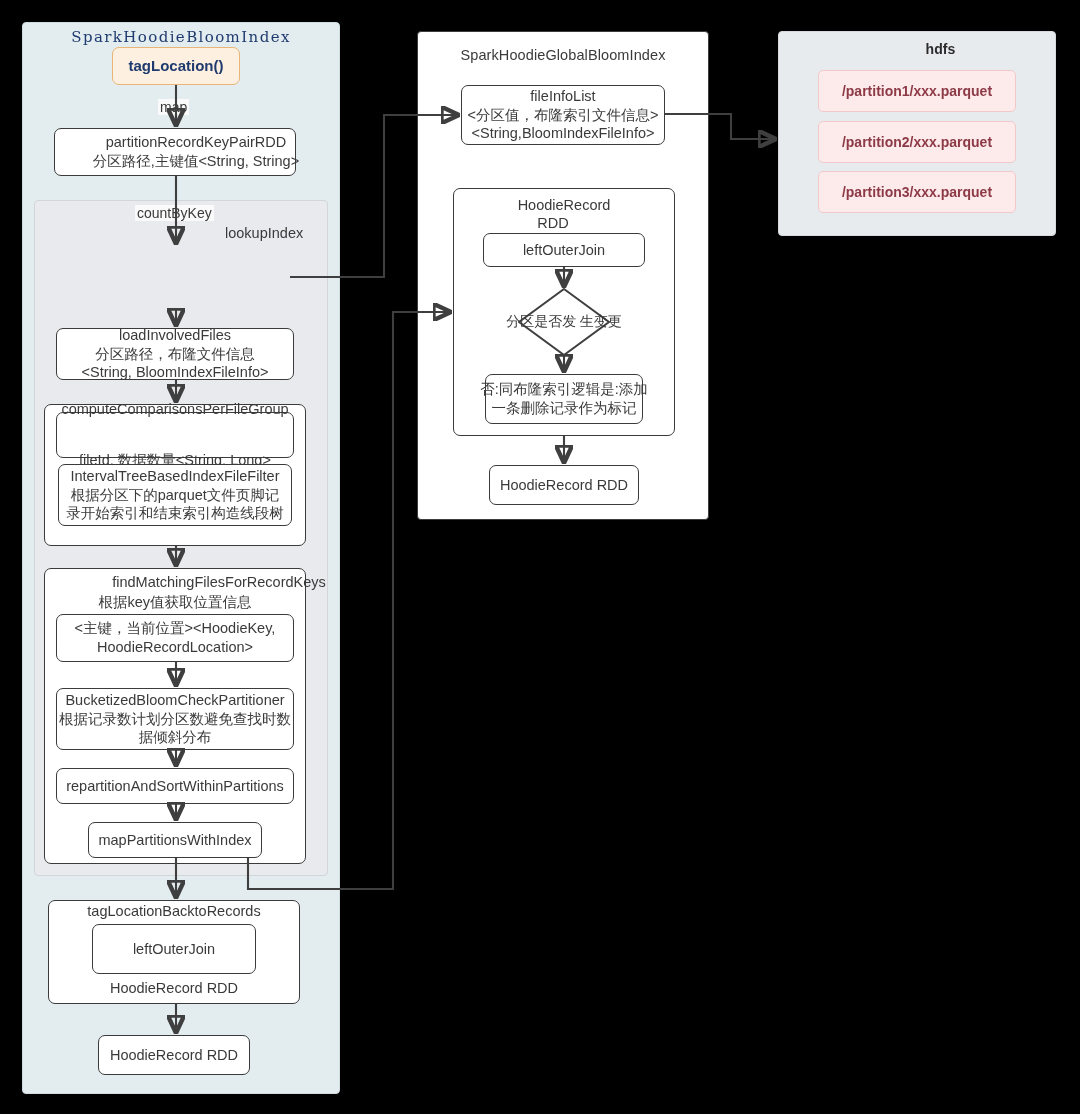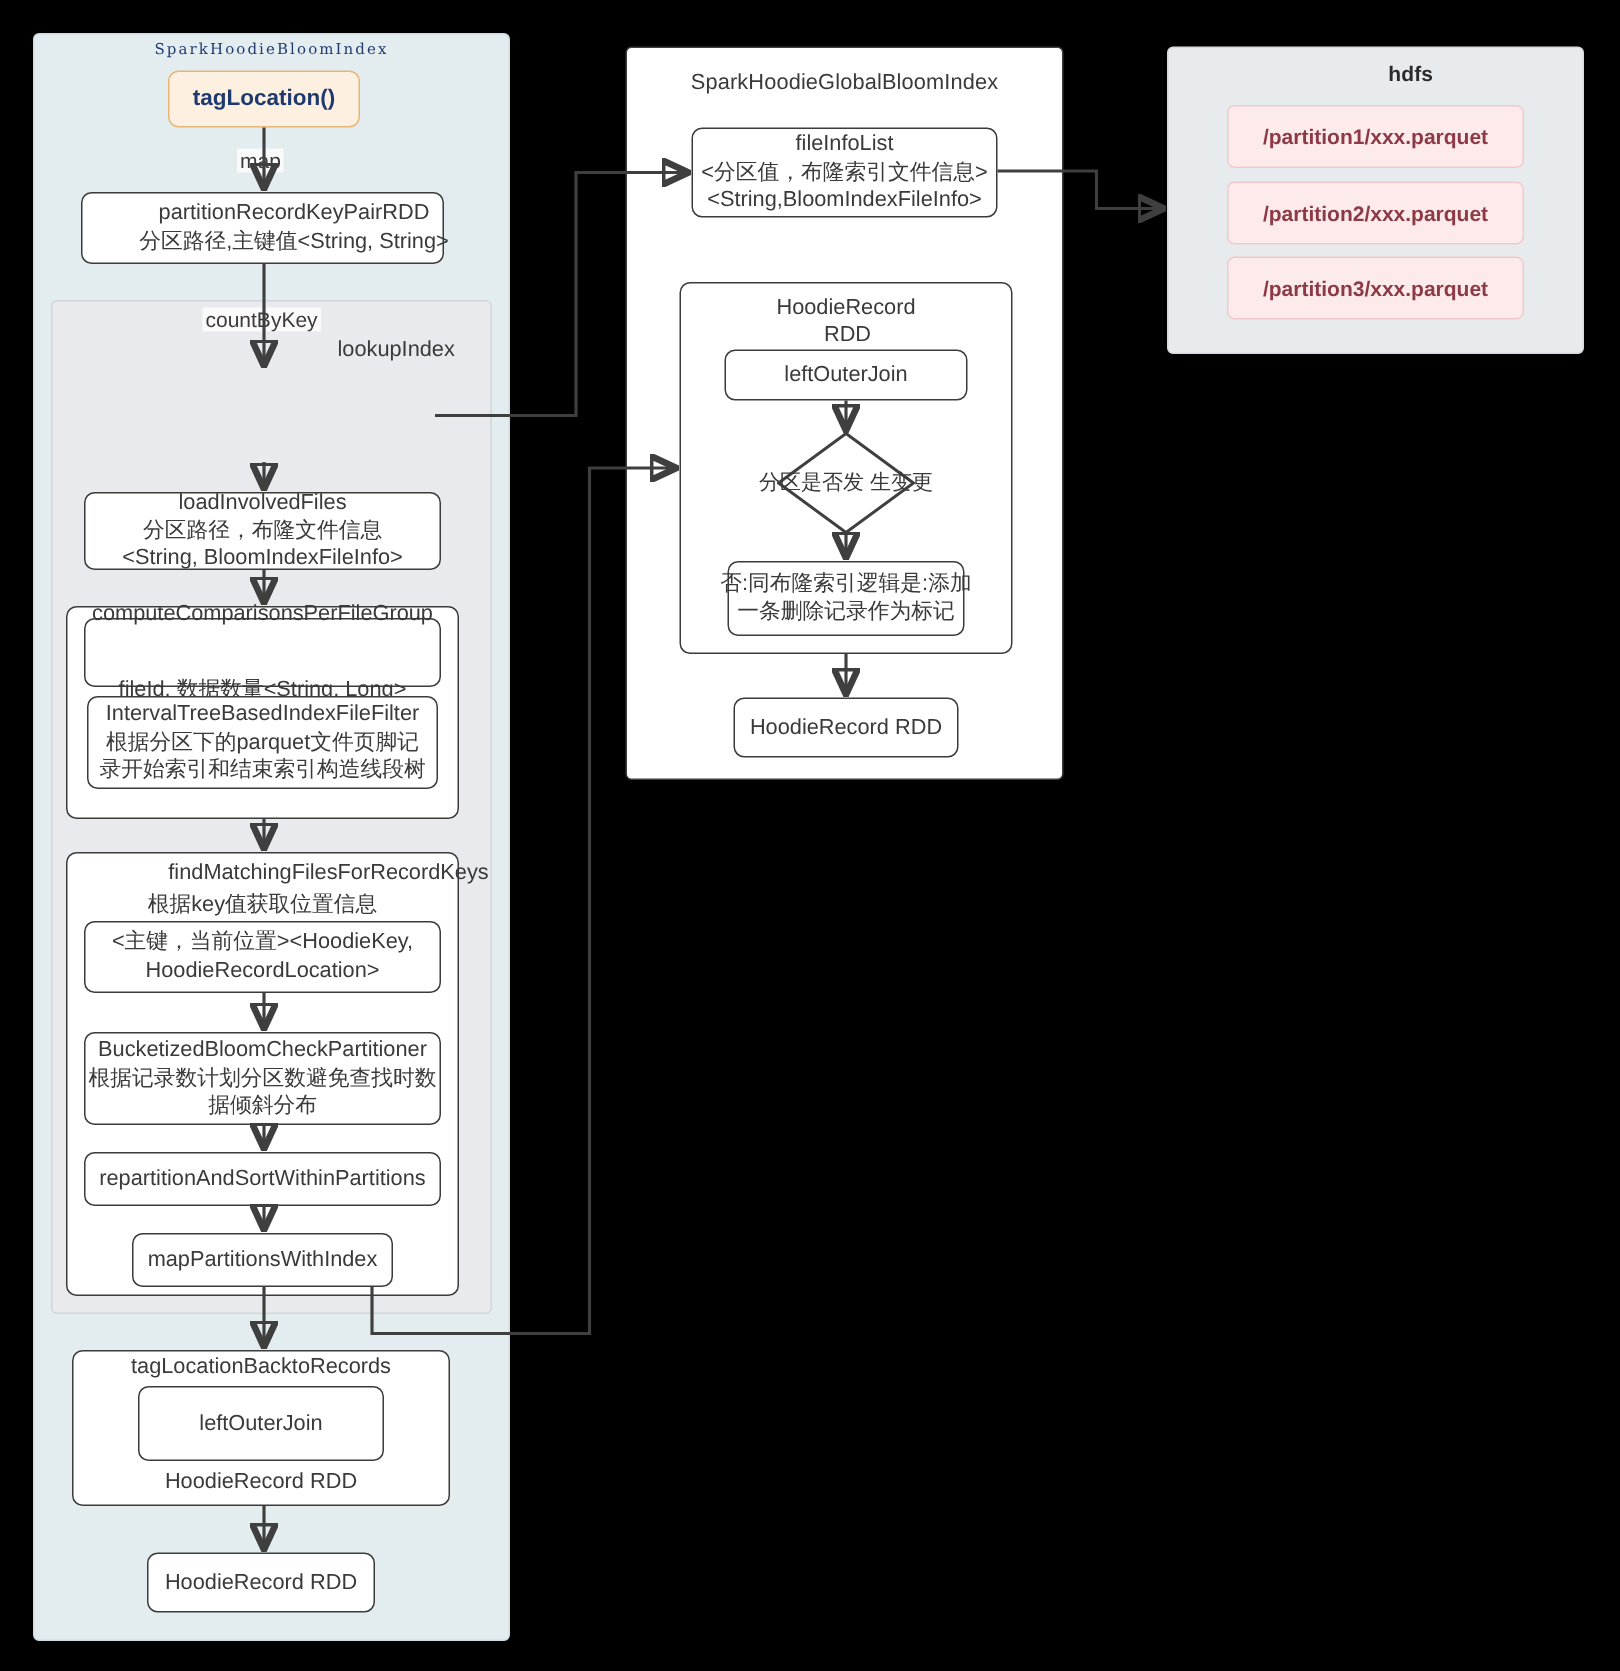--- a/index.html
+++ b/index.html
@@ -43,21 +43,21 @@
     left: 0; right: 0;
     text-align: center;
     color: #3a3a3a;
     font-size: 14.5px;
     letter-spacing: .1px;
     white-space: nowrap;
   }
   .title-serif {
     font-family: "DejaVu Serif", serif;
     color: #1f3a6e;
-    font-size: 10px;
+    font-size: 15px;
     letter-spacing: 1.4px;
   }
   .title-bold { font-weight: bold; color: #2b2b2b; font-size: 14px; padding-left: 47px; }
 
   
   .node {
     position: absolute;
     background: #fff;
     border: 1.7px solid #3b3b3b;
     border-radius: 7px;
@@ -130,20 +130,21 @@
   .diamond .dshape {
     position: absolute; inset: 0;
   }
   .diamond .dtext {
     position: relative;
     text-align: right;
     font-size: 14px;
     line-height: 1.25;
     color: #3a3a3a;
     white-space: nowrap;
+    font-family: Liberation Serif, serif;
   }
 
   svg.edges { position: absolute; left:0; top:0; width: 1080px; height: 1114px; overflow: visible; pointer-events: none; }
   svg.edges path, svg.edges line { fill: none; stroke: #3f3f3f; stroke-width: 2.1; }
 </style>
 </head>
 <body>
 
 <div id="stage">
 
@@ -221,21 +222,21 @@
   <div class="panel-title" style="left:417px; top:47px; width:292px;">SparkHoodieGlobalBloomIndex</div>
 
   <div class="node" style="left:461px; top:85px; width:204px; height:60px;">
     <span class="ln">fileInfoList</span>
     <span class="ln">&lt;分区值，布隆索引文件信息&gt;</span>
     <span class="ln">&lt;String,BloomIndexFileInfo&gt;</span>
   </div>
 
   <div class="node-group" style="left:453px; top:188px; width:222px; height:248px;"></div>
   <div class="group-label" style="left:453px; top:197px; width:222px;">HoodieRecord</div>
-  <div class="group-label" style="left:465px; top:215px; width:200px;">RDD</div>
+  <div class="group-label" style="left:453px; top:215px; width:200px;">RDD</div>
 
   <div class="node" style="left:483px; top:233px; width:162px; height:34px;">
     <span class="ln">leftOuterJoin</span>
   </div>
 
   <div class="diamond" style="left:518px; top:288px; width:92px; height:68px;">
     <svg class="dshape" viewBox="0 0 92 68" preserveAspectRatio="none">
       <polygon points="46,1 91,34 46,67 1,34" fill="#ffffff" stroke="#3f3f3f" stroke-width="2"></polygon>
     </svg>
     <div class="dtext">

